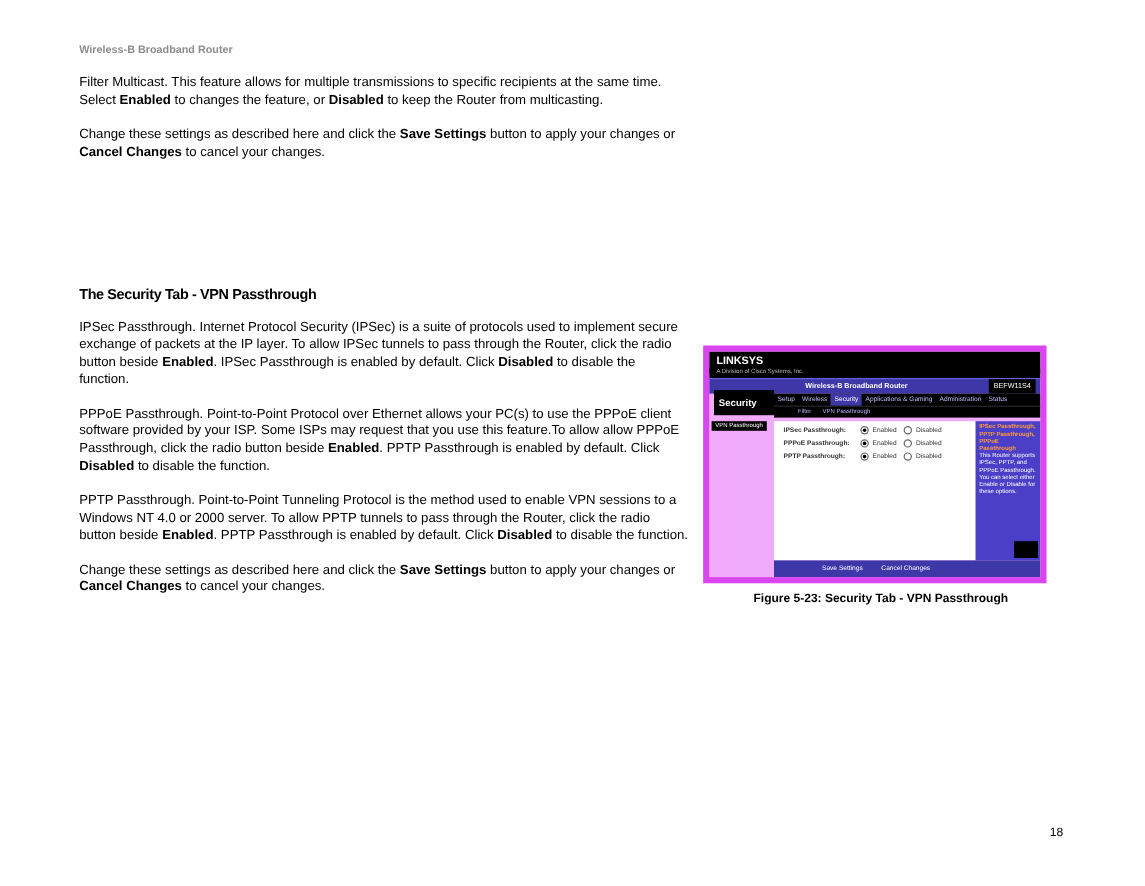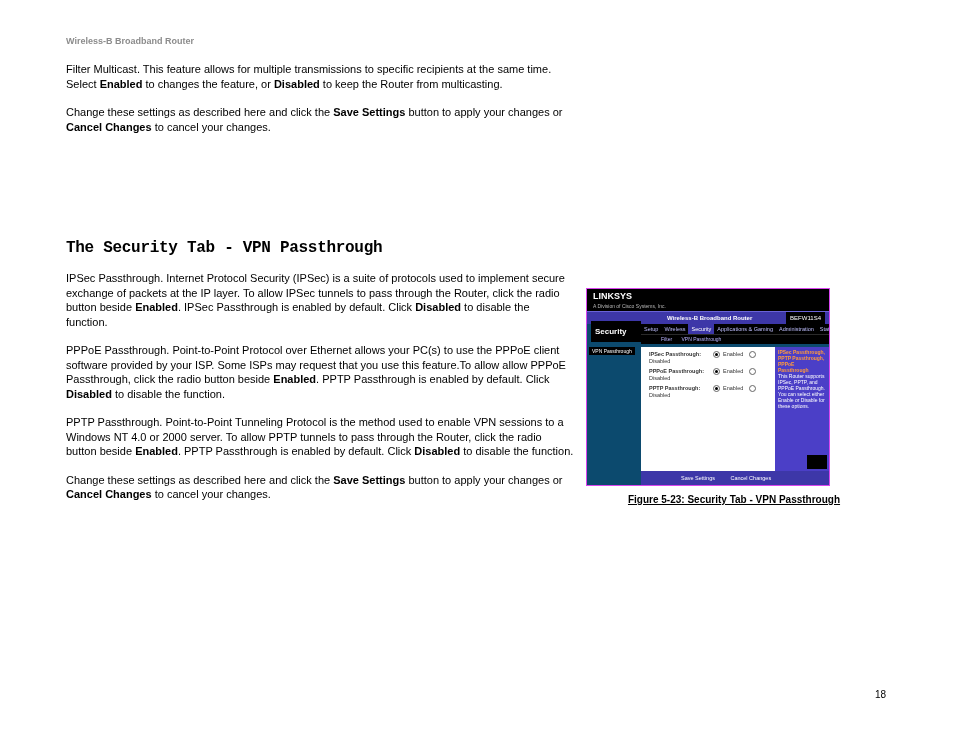--- a/index.html
+++ b/index.html
@@ -31,23 +31,23 @@
     position: absolute;
     left: 66px;
     top: 62px;
     width: 508px;
     font-size: 11px;
     line-height: 1.32;
   }
   .body-col p { margin: 0 0 14px 0; }
   .section-head {
     font-weight: bold;
-    font-size: 16px;
+    font-size: 12px;
     margin: 0 0 12px 0;
-    font-family: Liberation Mono, monospace;
+    font-family: Liberation Sans, sans-serif;
     letter-spacing: -0.3px;
   }
   .gap { height: 90px; }
   .page-num {
     position: absolute;
     right: 68px;
     bottom: 38px;
     font-size: 10px;
   }
   
@@ -55,27 +55,26 @@
     position: absolute;
     left: 586px;
     top: 288px;
     width: 296px;
   }
   .fig-caption {
     text-align: center;
     font-weight: bold;
     font-size: 10px;
     margin-top: 8px;
-    text-decoration: underline;
   }
   .shot {
-    width: 244px;
+    width: 286px;
     height: 198px;
-    border: 1px solid #d946ef;
-    background: #0c4a6e;
+    border: 5px solid #d946ef;
+    background: #f0abfc;
     position: relative;
     box-sizing: border-box;
     overflow: hidden;
   }
   .shot-top {
     height: 18px;
     background: #000;
     color: #fff;
     font-size: 9px;
     font-weight: bold;

